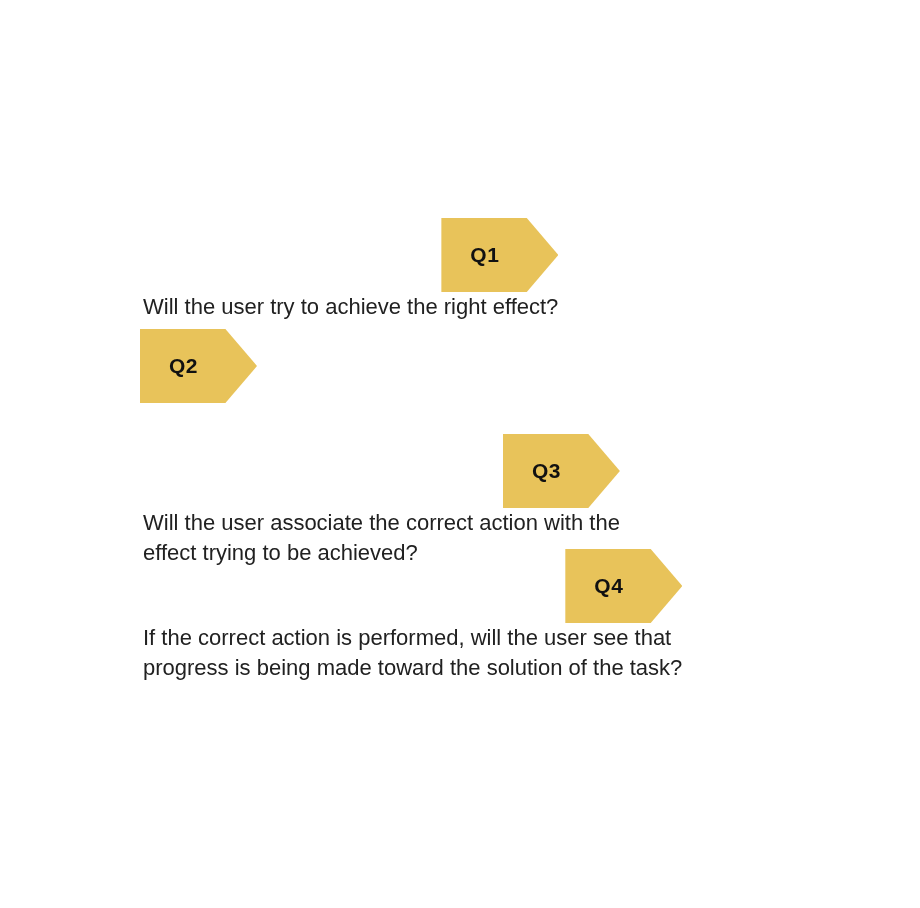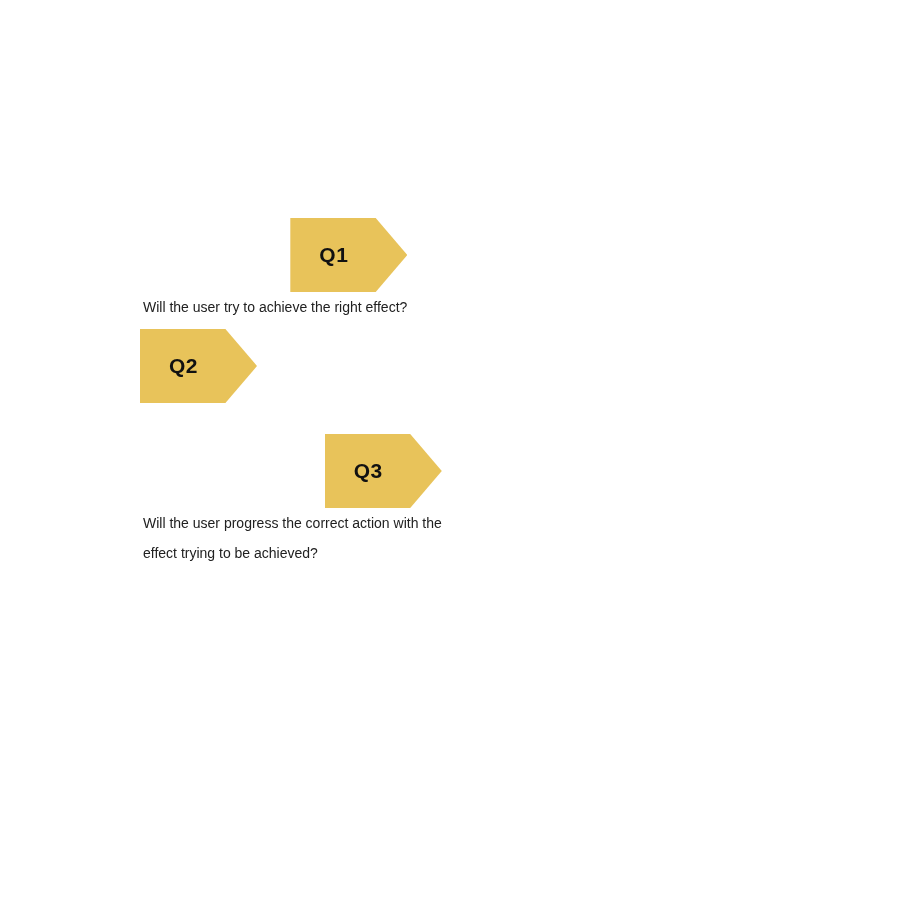--- a/index.html
+++ b/index.html
@@ -36,21 +36,21 @@
     box-sizing: border-box;
   }
   .badge-label {
     font-size: 21px;
     font-weight: 700;
     letter-spacing: 0.5px;
     color: var(--badge-text, #111111);
   }
   .qtext {
     margin-left: 35px;
-    font-size: 14px;
+    font-size: 22px;
     line-height: 30px;
     color: var(--question-text, #212121);
     white-space: pre-line;
   }
 </style>
 </head>
 <body>
 
 <div class="canvas" id="canvas">
 
@@ -64,19 +64,24 @@
     <div class="row" style="top: 329px; margin-left: 32px;">
       <div class="badge">
         <span class="badge-label">Q2</span>
       </div>
     </div>
 
     <div class="row" style="top: 434px;">
       <div class="badge">
         <span class="badge-label">Q3</span>
       </div>
-      <div class="qtext">Will the user progress the correct action with the
+      <div class="qtext">Will the user associate the correct action with the
 effect trying to be achieved?</div>
     </div>
 
     <div class="row" style="top: 549px;">
+      <div class="badge">
+        <span class="badge-label">Q4</span>
+      </div>
+      <div class="qtext">If the correct action is performed, will the user see that
+progress is being made toward the solution of the task?</div>
     </div>
   </div>
 
 </body></html>

